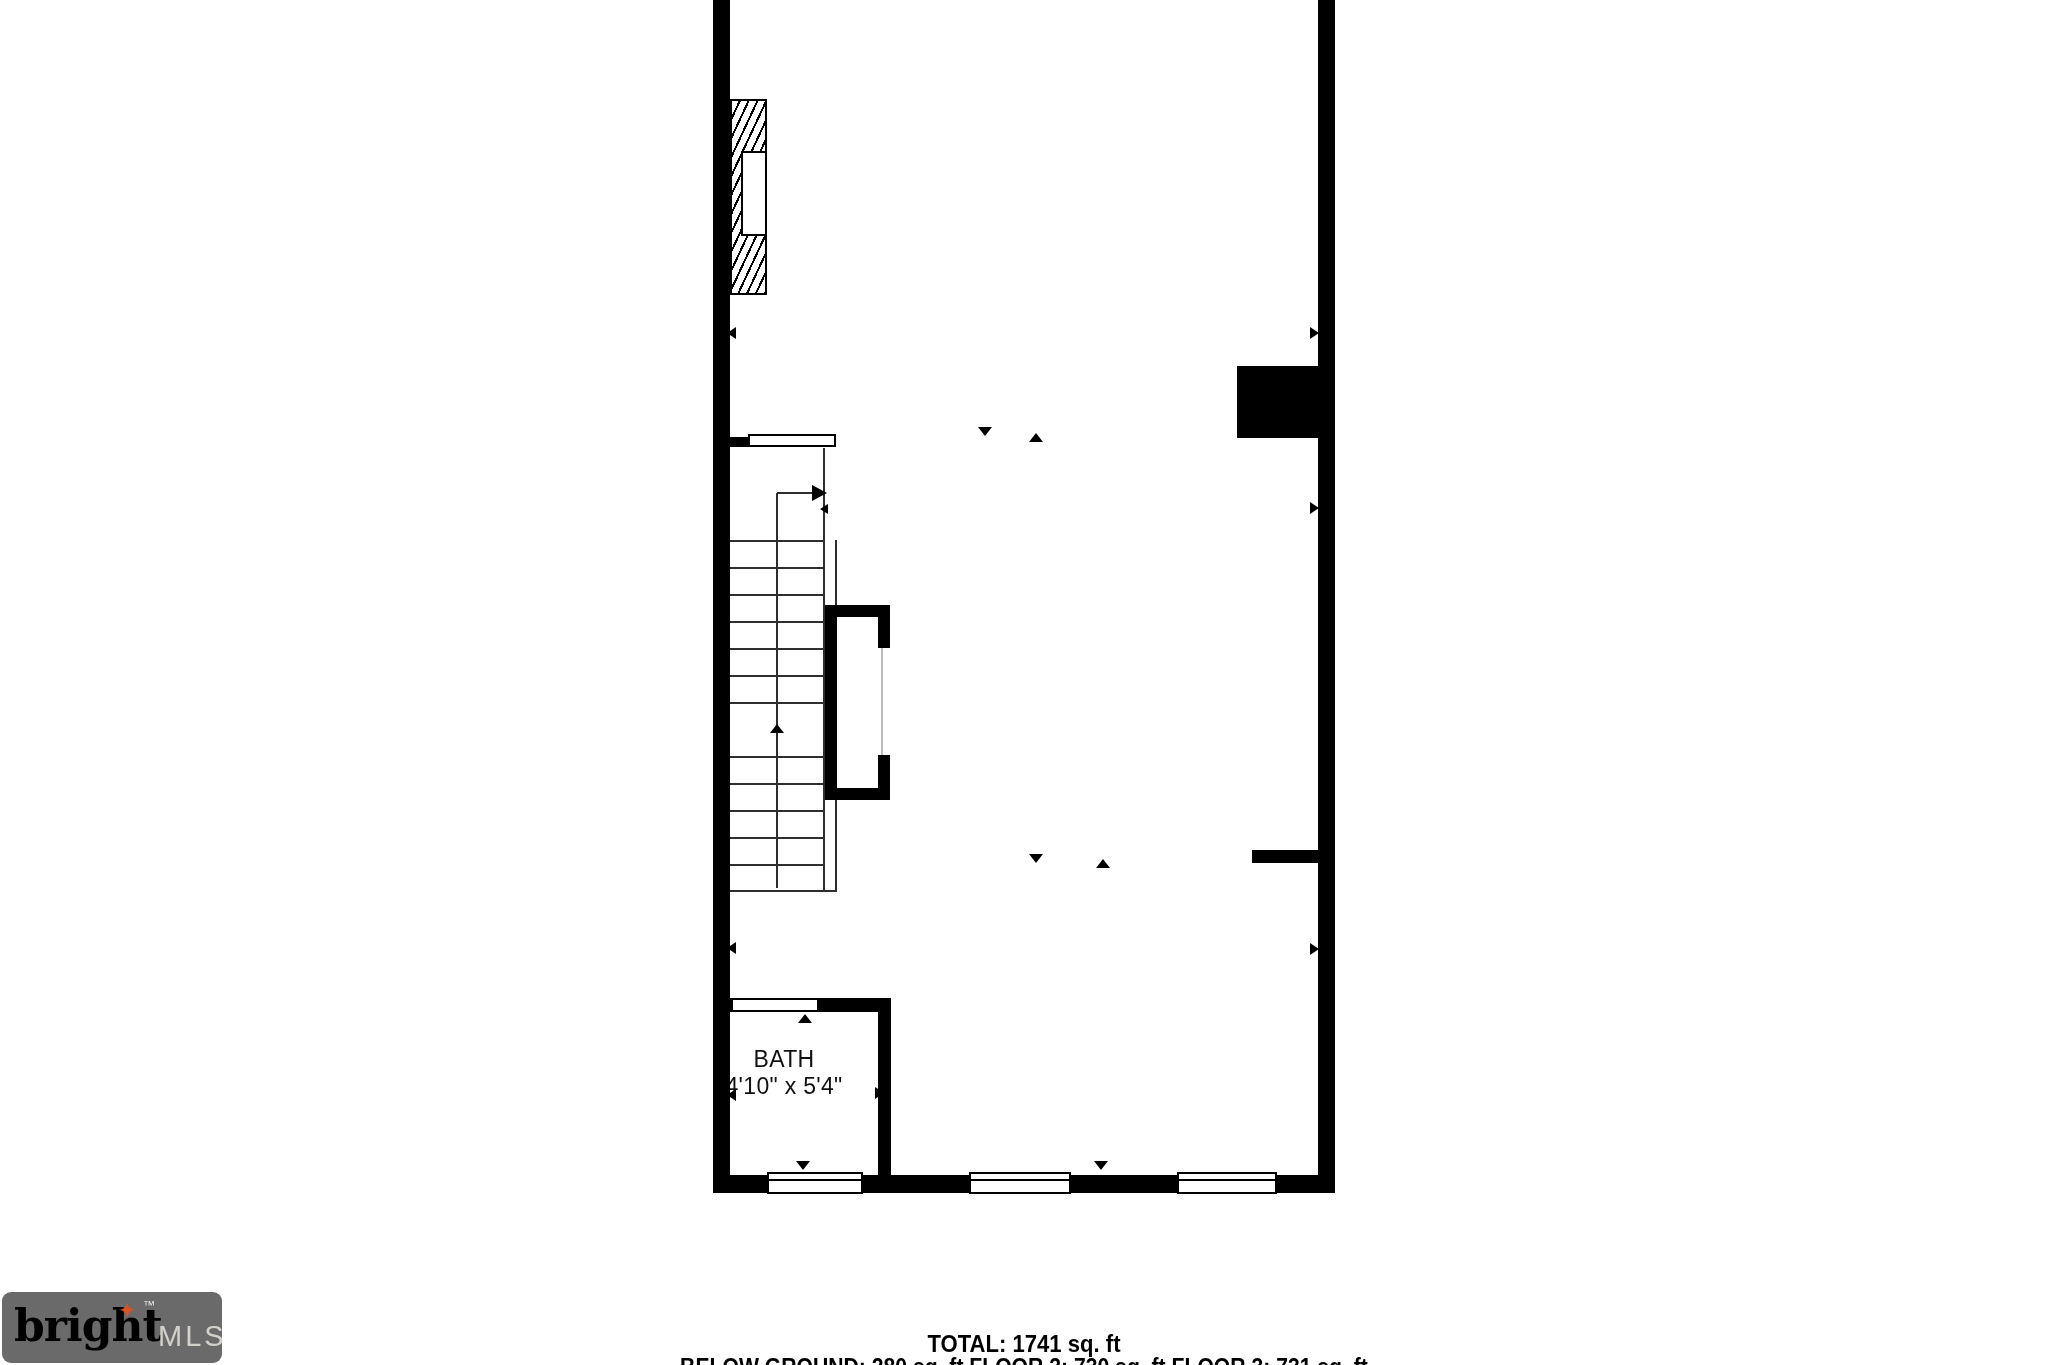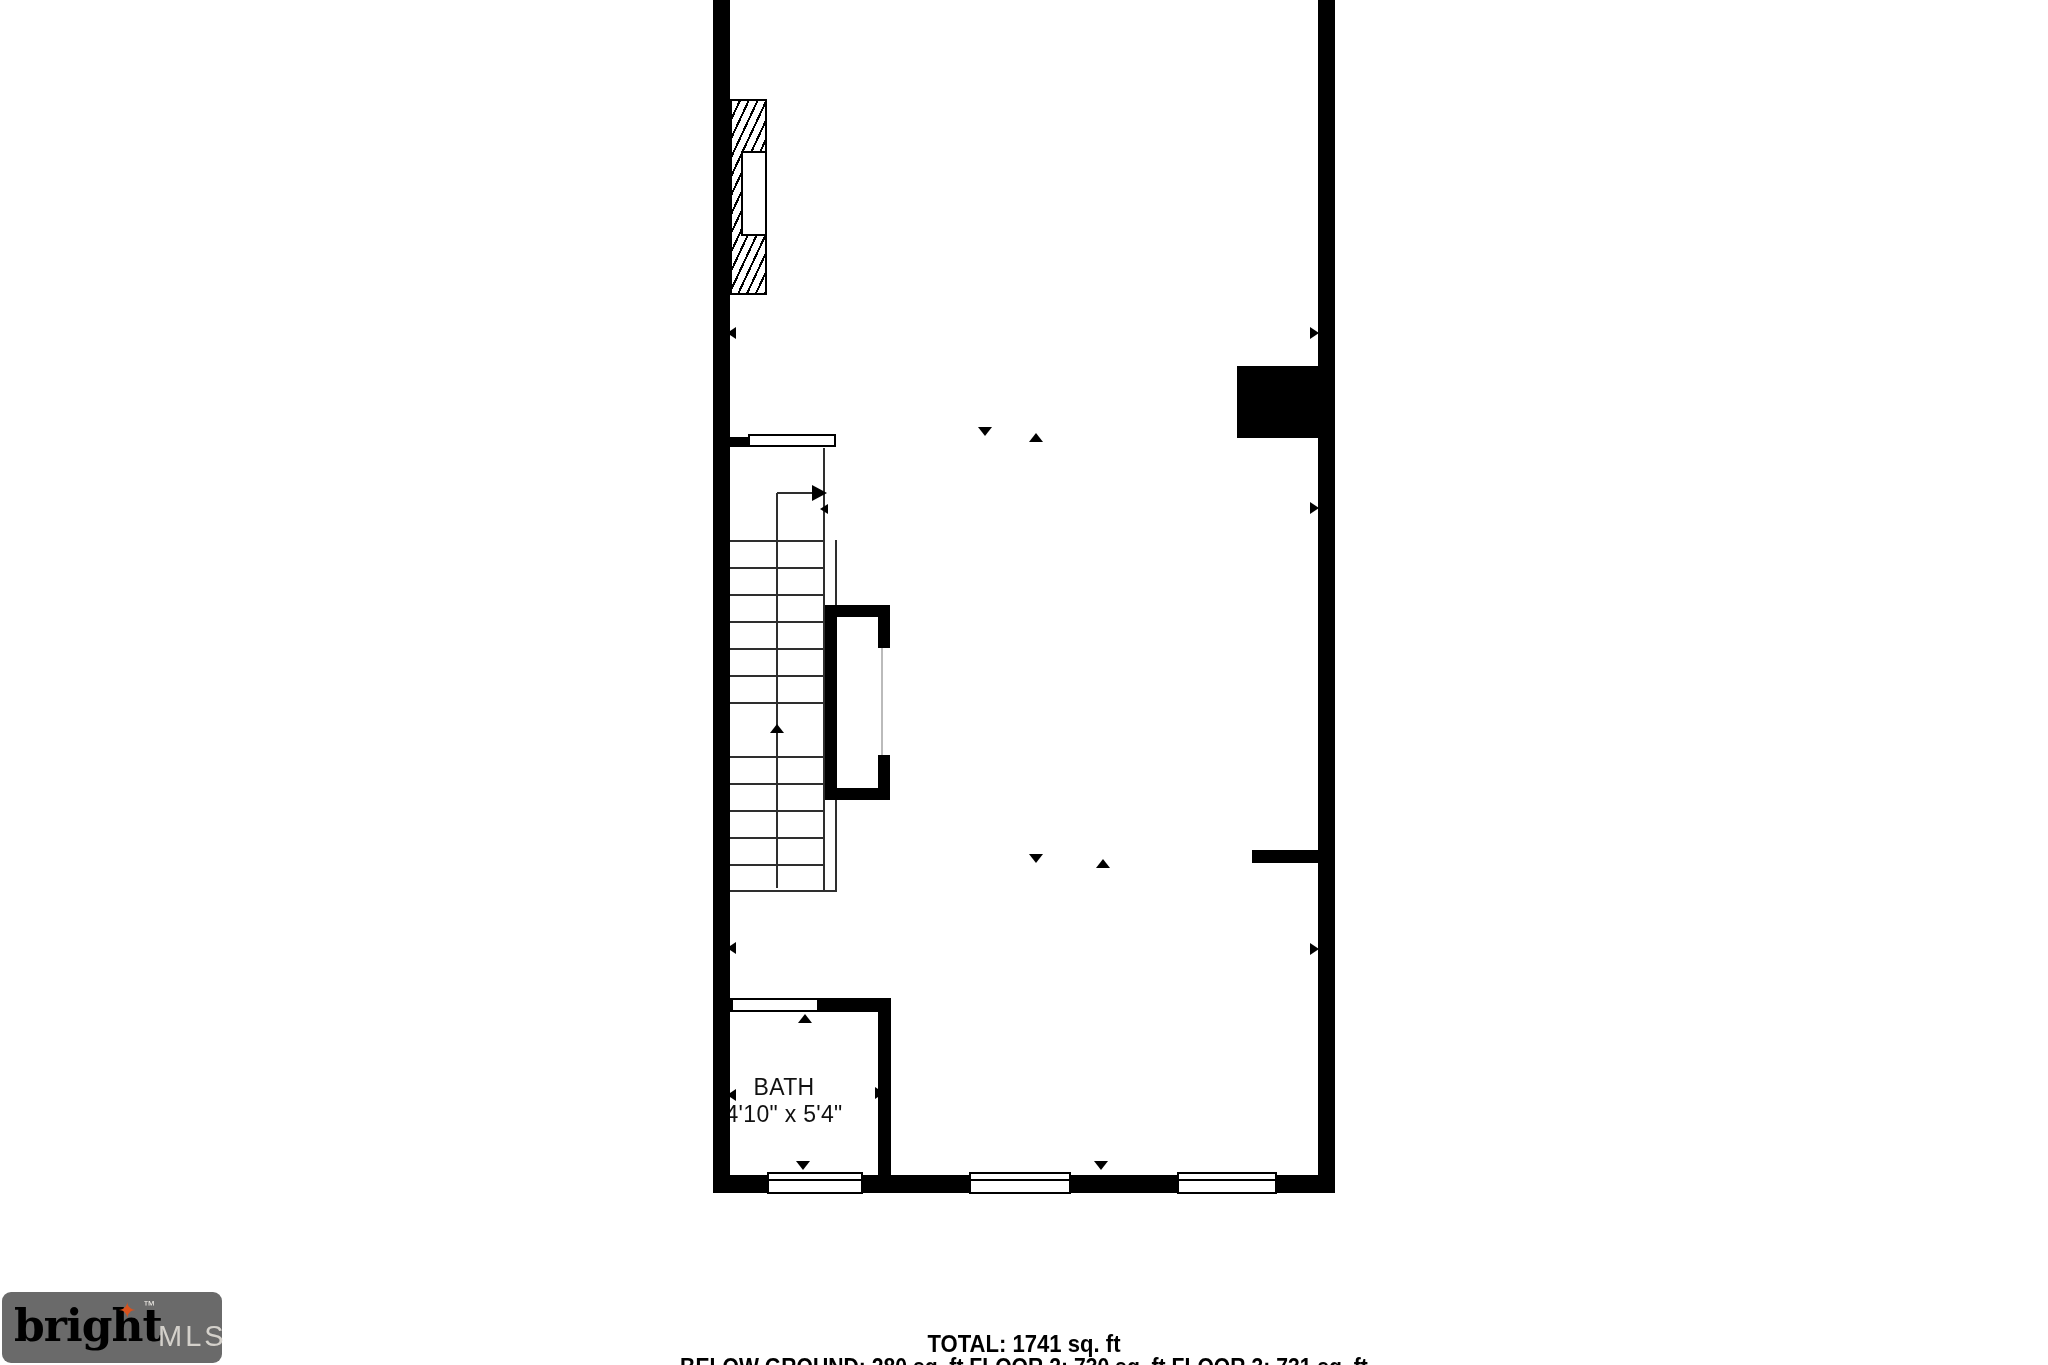--- a/index.html
+++ b/index.html
@@ -111,21 +111,21 @@
   <div class="tri tri-r" style="left:1310px;top:943px;"></div>
   <div class="tri tri-r" style="left:875px;top:1087px;"></div>
   <div class="tri tri-d" style="left:978px;top:427px;"></div>
   <div class="tri tri-u" style="left:1029px;top:433px;"></div>
   <div class="tri tri-d" style="left:1029px;top:854px;"></div>
   <div class="tri tri-u" style="left:1096px;top:859px;"></div>
   <div class="tri tri-u" style="left:798px;top:1014px;"></div>
   <div class="tri tri-d" style="left:796px;top:1161px;"></div>
   <div class="tri tri-d" style="left:1094px;top:1161px;"></div>
 
-  <div class="room-label" style="left:684px;top:1046px;width:200px;margin-top:28px;">
+  <div class="room-label" style="left:684px;top:1046px;width:200px;">
     <div>BATH</div>
     <div>4'10" x 5'4"</div>
   </div>
 
   <div class="footer-total">TOTAL: 1741 sq. ft</div>
   <div class="footer-breakdown">BELOW GROUND: 280 sq. ft FLOOR 2: 730 sq. ft FLOOR 3: 731 sq. ft</div>
 
   <div class="logo" style="background: rgb(106, 106, 106);">
     <span class="logo-brand">bright</span>
     <span class="logo-star" style="color: rgb(217, 83, 30);">✦</span>

